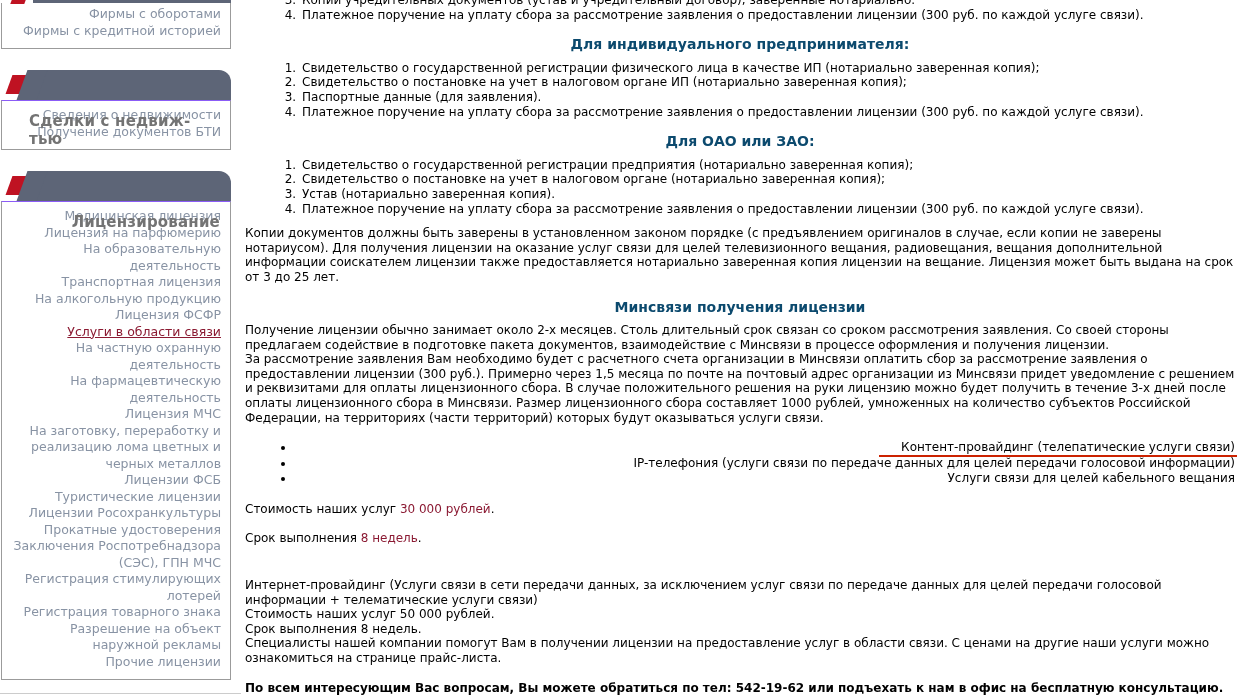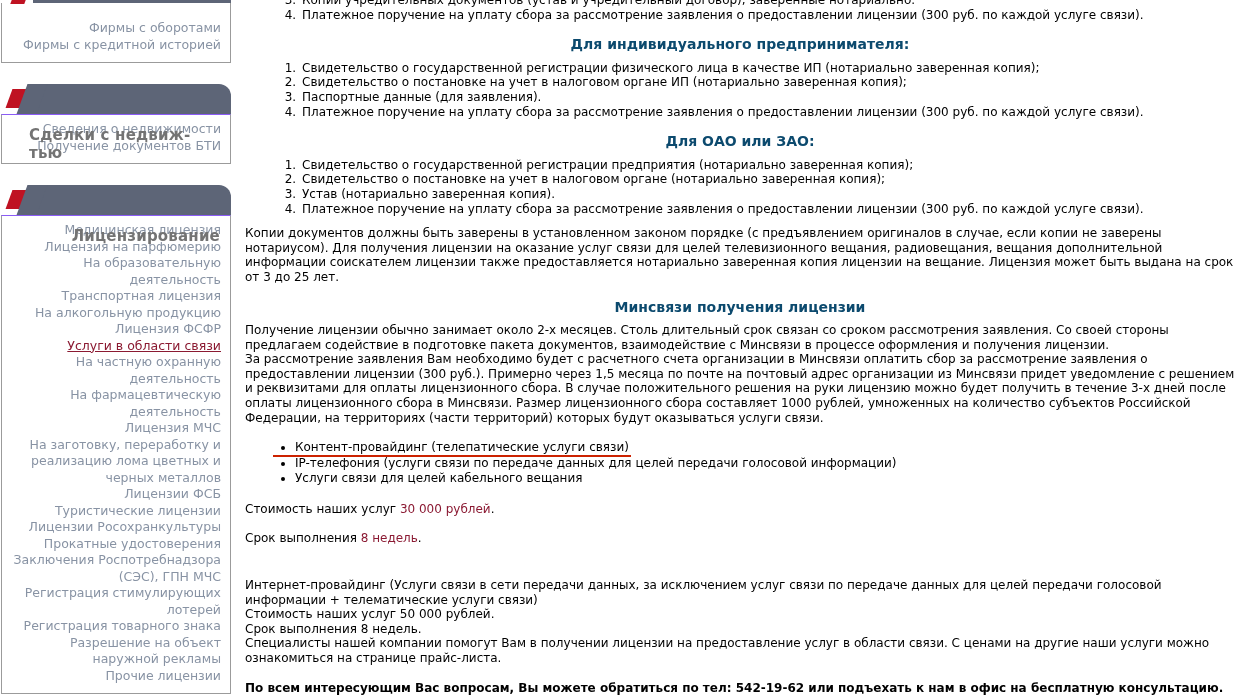--- a/index.html
+++ b/index.html
@@ -8,21 +8,21 @@
 
   
   .sidebar { position:absolute; left:0; top:0; width:245px; }
 
   .top-frag { position:relative; height:3px; }
   .frag-bar { position:absolute; left:33px; width:198px; top:0; height:3px; background:#5d6577; }
   .frag-red { position:absolute; left:11px; top:0; width:14px; height:4px; background:#bf1222; transform:skewX(-20deg); }
 
   .side-box { width:230px; margin-left:1px; background:#fff; border:1px solid #9b9b9b;
               text-align:right; padding:6px 9px 9px 4px; }
-  .side-box.first { border-top:none; padding-top:17px; }
+  .side-box.first { border-top:none; padding-top:3px; }
 
   .side-link { display:block; color:#8893a4; font-size:12.5px; line-height:16.5px;
                text-decoration:none; cursor:pointer; }
   .side-link.active { color:#8b1a32; text-decoration:underline; }
 
   .side-section { margin-top:21px; }
   .side-header { position:relative; height:30px; margin-left:29px; width:202px; }
   .hdr-bar { position:absolute; left:0; right:0; top:0; bottom:0; background:#5d6577;
              border-radius:0 12px 0 0; }
   .hdr-bar::before { content:''; position:absolute; left:-7px; top:0; width:20px; height:100%;
@@ -37,21 +37,21 @@
 
   
   .content { position:absolute; left:245px; top:0; width:990px; font-size:12px;
              line-height:14.6px; }
   ol.doc { list-style:decimal; padding-left:55px; margin:0; }
   ol.doc.cut { margin-top:-7px; }
   ol.doc li { padding-left:2px; }
   h2.sec { color:#0c4a6e; font-size:14px; font-weight:bold; margin:15px 0 9px;text-align:center; }
   p.body { margin:10px 0 0; }
   ul.bullets { list-style:disc; margin:15px 0 0; padding-left:50px; }
-  ul.bullets li { line-height:15.5px; }
+  ul.bullets li { line-height:15.5px;text-align:right; }
   .btext { position:relative; }
   .btext.annot::after { content:''; position:absolute; left:-22px; right:-2px; bottom:-3px;
                         height:2px; background:#cc2200; }
   .line-gap { margin-top:15px; }
   .val { color:#8b1a33; font-weight:normal; }
   .iblock { margin-top:32px; }
   .footer { margin-top:15px; font-weight:bold; }
 </style>
 </head>
 <body>

